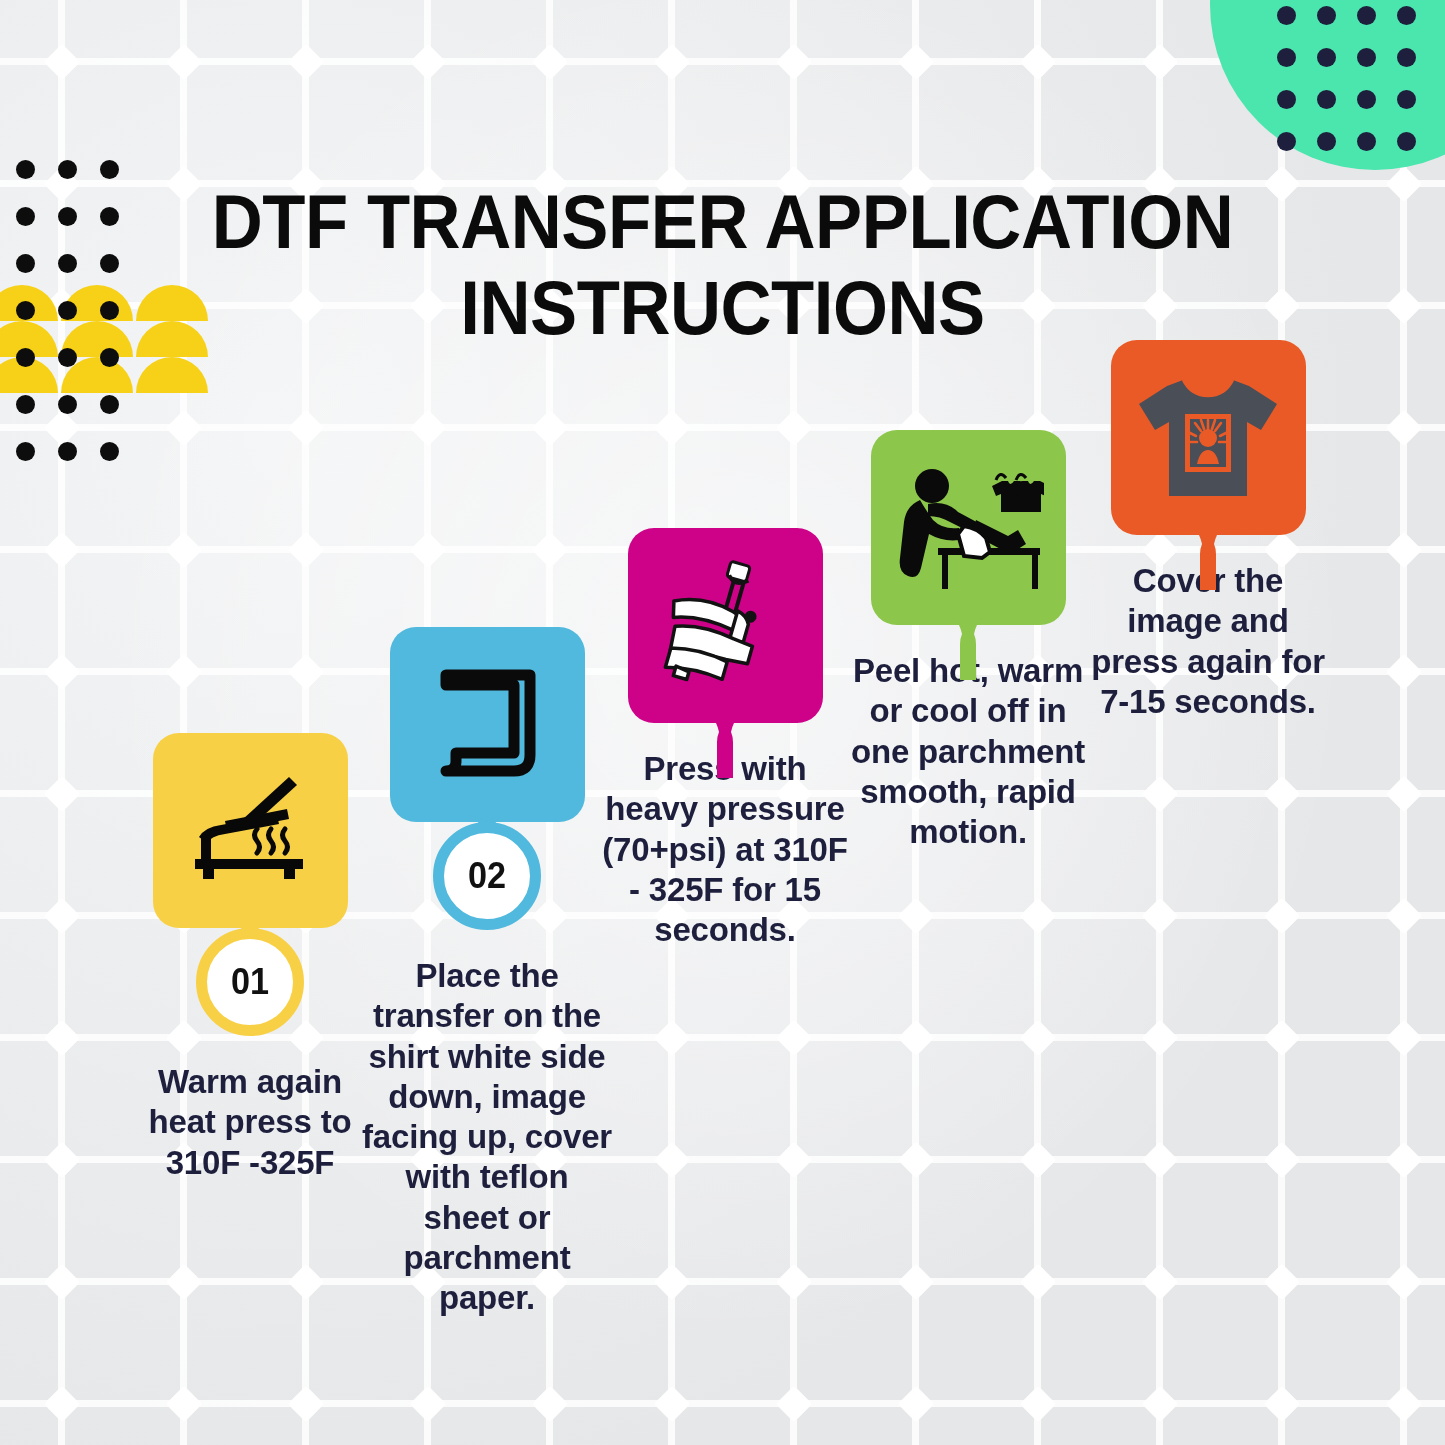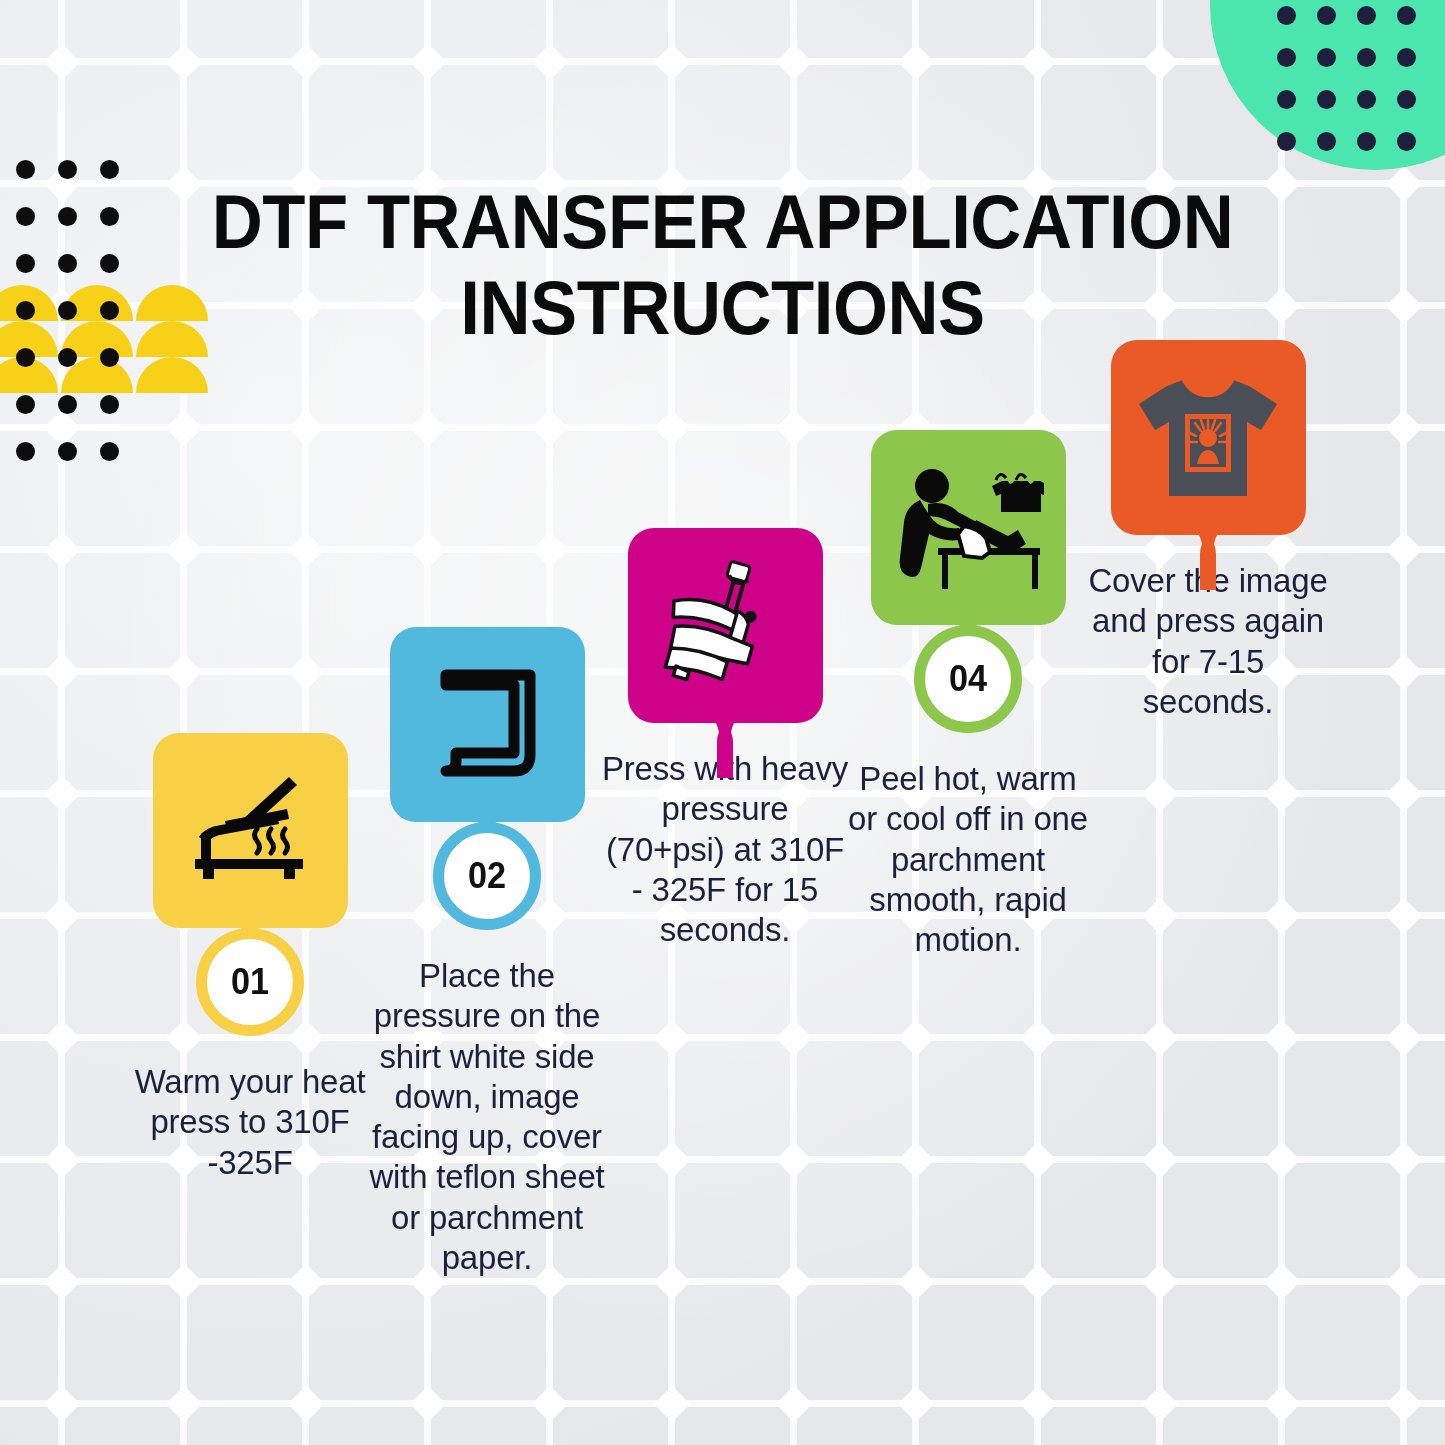--- a/index.html
+++ b/index.html
@@ -95,21 +95,21 @@
     display:flex;align-items:center;justify-content:center;
     box-sizing:border-box;
   }
   .ring span{
     font-weight:bold;font-size:36px;color:#111;letter-spacing:0px;
     transform:scaleX(.95);
   }
   .desc{
     margin-top:26px;text-align:center;
     color:#1d1f3d;
-    font-size:33px;line-height:1.22;font-weight:400;
+    font-size:33px;line-height:1.22;font-weight:700;
     letter-spacing:-0.2px;
   }
 
   
   .card svg{display:block;}
 </style>
 </head>
 <body>
 
 <div id="canvas">
@@ -349,37 +349,37 @@
         </g>
       </svg>
     </div>
     <div class="neck">
       <div class="nk l" style="border-color: rgb(248, 208, 70);"></div>
         <div class="nk r" style="border-color: rgb(248, 208, 70);"></div>
     </div>
     <div class="ring" style="border: 11px solid rgb(248, 208, 70);">
       <span>01</span>
     </div>
-    <div class="desc">Warm your heat press to 310F -325F</div>
+    <div class="desc">Warm again heat press to 310F -325F</div>
   </div>
 
   <div class="step" id="step-1" style="left:362px;top:627px;">
     <div class="card" style="background: rgb(80, 185, 221);">
       <svg width="110" height="112" viewBox="0 0 110 112">
         <path d="M14 6 h84 v80 q0 16 -16 16 h-68 q10 0 10 -10 v-8 h58 v-68 h-68z" fill="none" stroke="#0a0a0a" stroke-width="11" stroke-linejoin="round"></path>
       </svg>
     </div>
     <div class="neck">
       <div class="nk l" style="border-color: rgb(80, 185, 221);"></div>
         <div class="nk r" style="border-color: rgb(80, 185, 221);"></div>
     </div>
     <div class="ring" style="border: 11px solid rgb(80, 185, 221);">
       <span>02</span>
     </div>
-    <div class="desc">Place the pressure on the shirt white side down, image facing up, cover with teflon sheet or parchment paper.</div>
+    <div class="desc">Place the transfer on the shirt white side down, image facing up, cover with teflon sheet or parchment paper.</div>
   </div>
 
   <div class="step" id="step-2" style="left:600px;top:528px;">
     <div class="card" style="background: rgb(206, 2, 136);">
       <svg width="140" height="140" viewBox="0 0 140 140">
         <g transform="rotate(16 70 70)">
           <rect x="58" y="6" width="20" height="16" rx="3" fill="#fff" stroke="#121212" stroke-width="3"></rect>
           <path d="M66 22 L66 62 M76 22 L76 62" stroke="#121212" stroke-width="4" fill="none"></path>
           <path d="M60 20 q8 10 20 0" fill="none" stroke="#121212" stroke-width="4"></path>
           <path d="M14 60 q28 -14 60 -6 l12 4 l-6 14 q-36 -6 -62 4 z" fill="#fff" stroke="#121212" stroke-width="3.5" stroke-linejoin="round"></path>
@@ -415,23 +415,20 @@
             <path d="M26 16 q4 -10 10 -2" fill="none" stroke="#0a0a0a" stroke-width="3"></path>
             <path d="M2 22 l10 -5 l6 0 q2 6 6 0 l6 0 l10 5 l-4 10 l-5 -2 l0 18 l-20 0 l0 -18 l-5 2z"></path>
             <path d="M22 22 l10 -5 l6 0 q2 6 6 0 l6 0 l10 5 l-4 10 l-5 -2 l0 18 l-20 0 l0 -18 l-5 2z"></path>
           </g>
         </g>
       </svg>
     </div>
     <div class="neck">
       <div class="nk l" style="border-color: rgb(140, 198, 75);"></div>
         <div class="nk r" style="border-color: rgb(140, 198, 75);"></div>
-    </div>
-    <div class="ring" style="border: 11px solid rgb(140, 198, 75);">
-      <span>04</span>
     </div>
     <div class="desc">Peel hot, warm or cool off in one parchment smooth, rapid motion.</div>
   </div>
 
   <div class="step" id="step-4" style="left:1083px;top:340px;">
     <div class="card" style="background: rgb(234, 90, 39);">
       <svg width="150" height="128" viewBox="0 0 150 128">
         <path d="M50 6 L34 12 L6 30 L22 56 L36 48 L36 122 L114 122 L114 48 L128 56 L144 30 L116 12 L100 6 q-8 16 -25 16 q-17 0 -25 -16z" fill="#4A4E57"></path>
         <path d="M50 6 q8 16 25 16 q17 0 25 -16" fill="none" stroke="#EA5A27" stroke-width="2.5"></path>
         <rect x="52" y="40" width="46" height="58" fill="#EA5A27"></rect>

